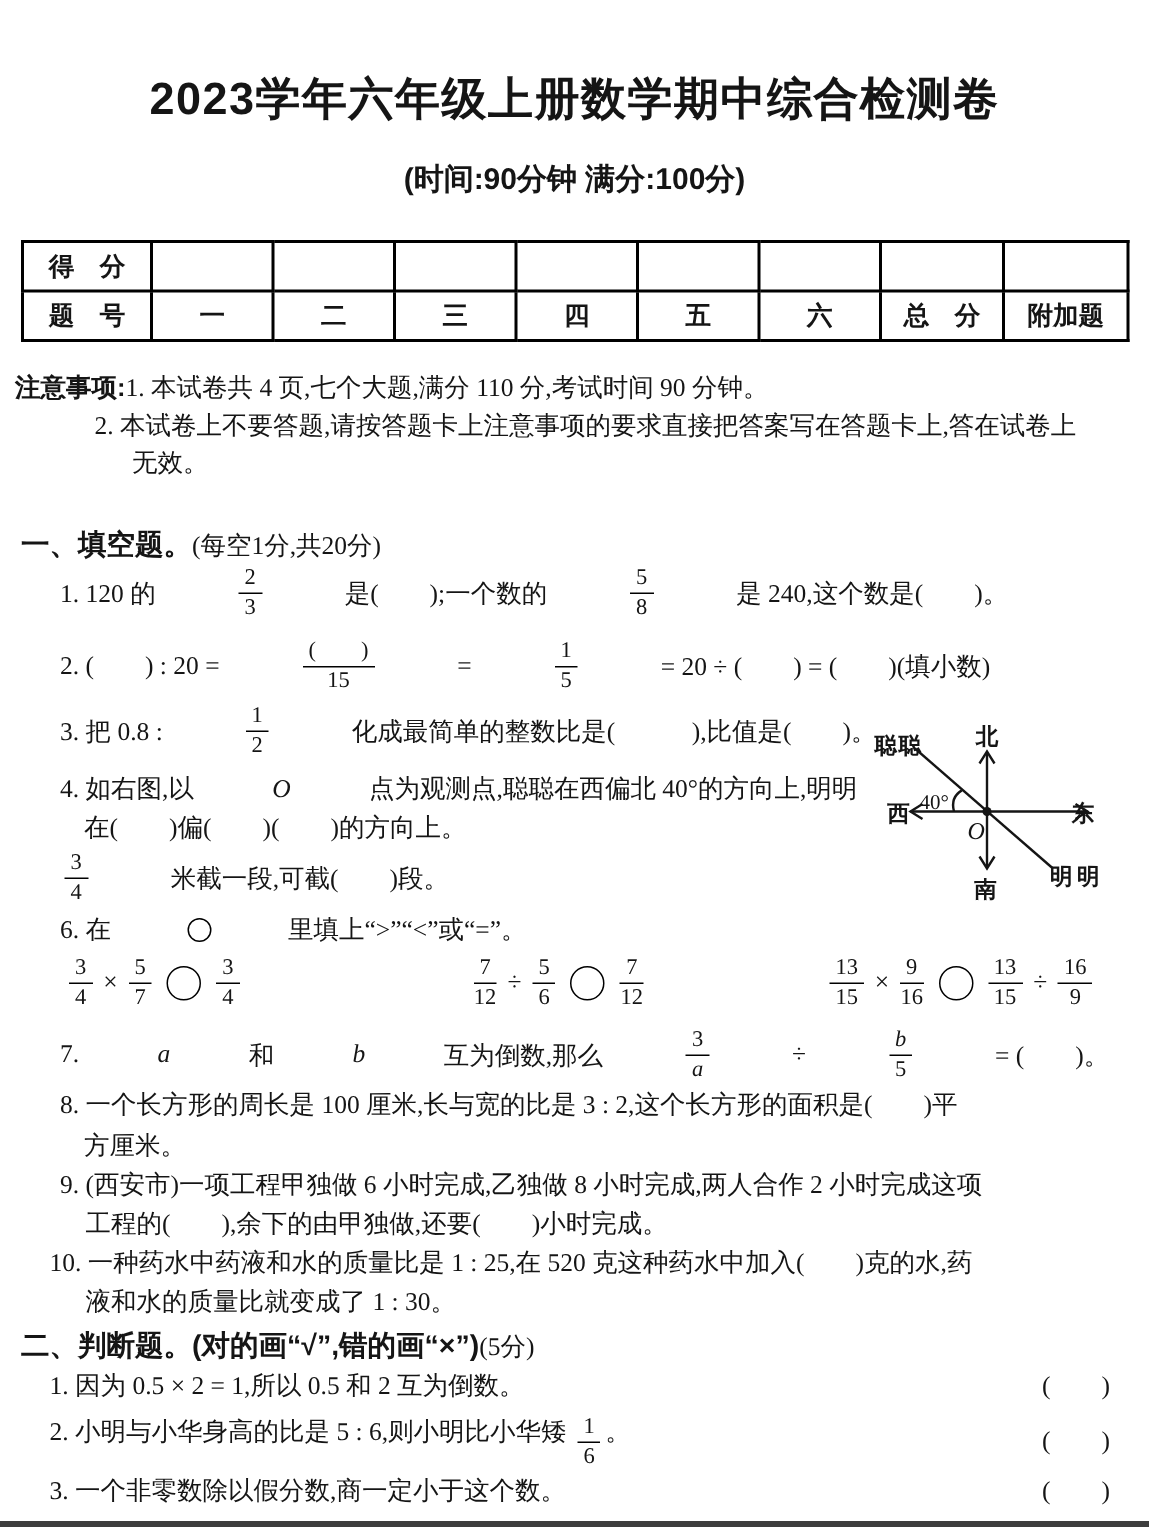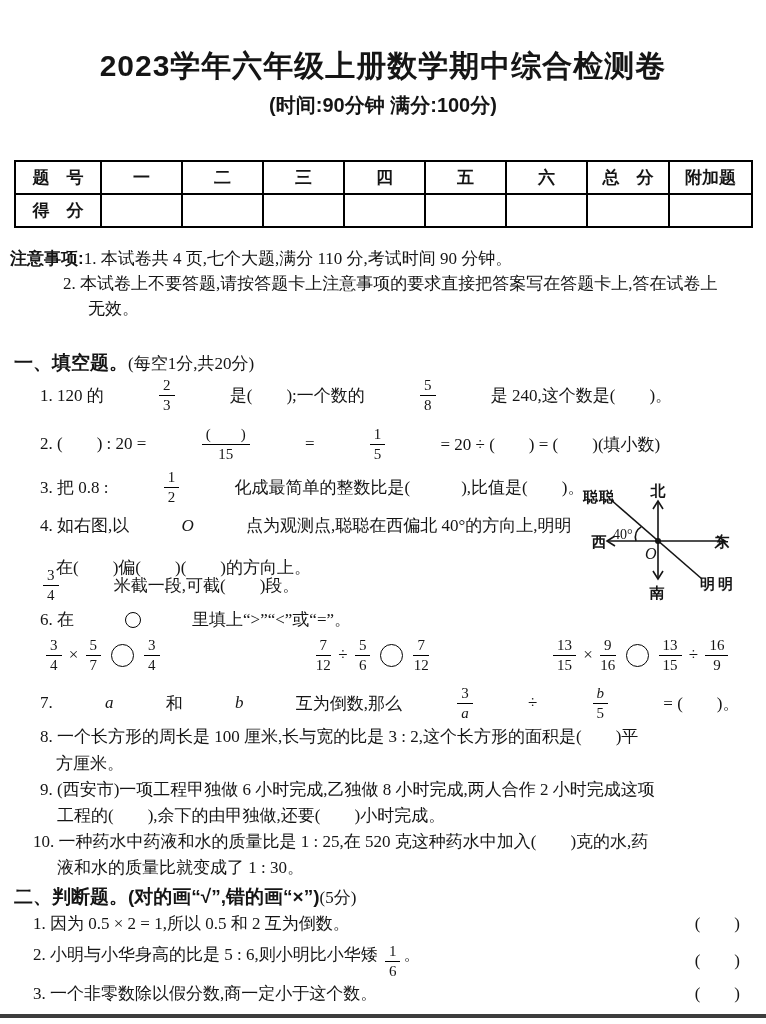--- a/index.html
+++ b/index.html
@@ -5,21 +5,21 @@
   html,body{margin:0;padding:0;}
   body{
     width:766px;height:1024px;position:relative;background:#ffffff;color:#151515;
     font-family:"Liberation Serif","DejaVu Serif",serif;font-size:17px;overflow:hidden;
   }
   .abs{position:absolute;}
   .sans{font-family:"Liberation Sans","DejaVu Sans",sans-serif;}
 
   
   #page-title{top:46px;left:0;width:766px;text-align:center;font-weight:700;font-size:30px;letter-spacing:1px;}
-  #page-subtitle{top:92px;left:0;width:766px;text-align:center;font-weight:700;font-size:20px;}
+  #page-subtitle{top:106px;left:0;width:766px;text-align:center;font-weight:700;font-size:20px;}
 
   
   #score-table{position:absolute;top:160px;left:14px;width:737px;border-collapse:collapse;table-layout:fixed;}
   #score-table td{border:2px solid #000;text-align:center;height:31px;padding:0;font-weight:700;font-size:17px;font-family:"Liberation Sans","DejaVu Sans",sans-serif;}
 
   
   #notice{top:246px;left:10px;width:748px;line-height:25px;font-size:17px;}
   .notice-line{white-space:pre;}
   #notice .lbl{font-family:"Liberation Sans","DejaVu Sans",sans-serif;font-weight:700;}
   #notice-line2{margin-left:53px;}
@@ -38,21 +38,21 @@
   .frac .num{border-bottom:1.4px solid #000;padding:0 4px 1px 4px;}
   .frac .den{padding-top:1px;}
   .it{font-style:italic;}
   .cmp-circle{display:inline-block;width:21px;height:21px;border:1.6px solid #000;border-radius:50%;margin:0 7px;flex:0 0 auto;}
   .cmp-circle.sm{width:14px;height:14px;margin:0 3px;border-width:1.4px;}
 
   #q1{top:372px;left:40px;height:46px;}
   #q2{top:419px;left:40px;height:50px;}
   #q3{top:464px;left:40px;height:46px;}
   #q4-l1{top:514px;left:40px;}
-  #q4-l2{top:540px;left:56px;margin-top:16px;}
+  #q4-l2{top:540px;left:56px;}
   #q5{top:562px;left:40px;height:46px;}
   #q6-head{top:608px;left:40px;}
   #q6-row{top:630px;left:43px;width:680px;height:50px;display:flex;align-items:center;}
   #q6-row .grp{display:flex;align-items:center;white-space:pre;}
   #q6-g2{margin-left:150px;}
   #q6-g3{margin-left:118px;}
   #q7{top:680px;left:40px;height:46px;}
   #q8-l1{top:725px;left:40px;}
   #q8-l2{top:752px;left:56px;}
   #q9-l1{top:778px;left:40px;}
@@ -89,40 +89,40 @@
       <col style="width:81px">
       <col style="width:81px">
     <col style="width:81px">
       <col style="width:81px">
       <col style="width:81px">
       <col style="width:82px">
       <col style="width:83px">
   </colgroup>
   <tbody>
       <tr>
+    <td>得　分</td>
+    <td></td>
+    <td></td>
+    <td></td>
+    <td></td>
+    <td></td>
+    <td></td>
+    <td></td>
+    <td></td>
+  </tr>
+  <tr>
     <td>题　号</td>
     <td>一</td>
     <td>二</td>
     <td>三</td>
     <td>四</td>
     <td>五</td>
     <td>六</td>
     <td>总　分</td>
     <td>附加题</td>
-  </tr>
-  <tr>
-    <td>得　分</td>
-    <td></td>
-    <td></td>
-    <td></td>
-    <td></td>
-    <td></td>
-    <td></td>
-    <td></td>
-    <td></td>
   </tr>
 </tbody>
   </table>
 
 <div class="abs" id="notice">
   <div class="notice-line"><span class="lbl">注意事项:</span><span>1. 本试卷共 4 页,七个大题,满分 110 分,考试时间 90 分钟。</span></div>
   <div class="notice-line" id="notice-line2">2. 本试卷上不要答题,请按答题卡上注意事项的要求直接把答案写在答题卡上,答在试卷上</div>
   <div class="notice-line" id="notice-line3">无效。</div>
 </div>
 

